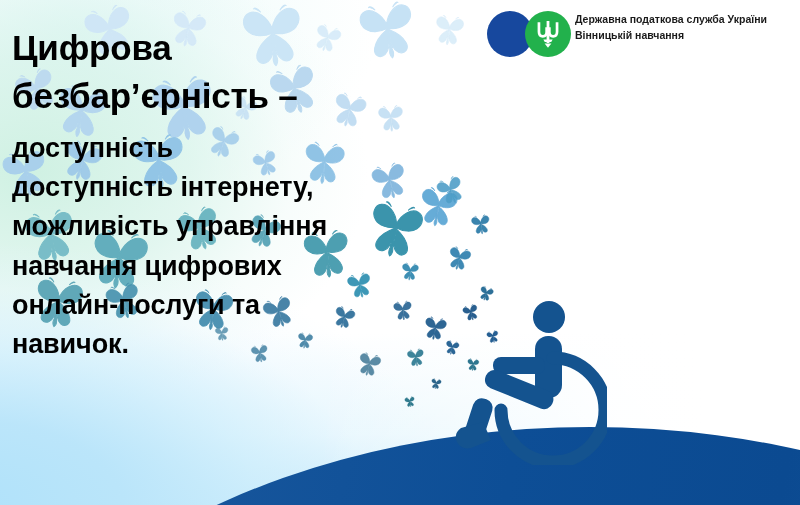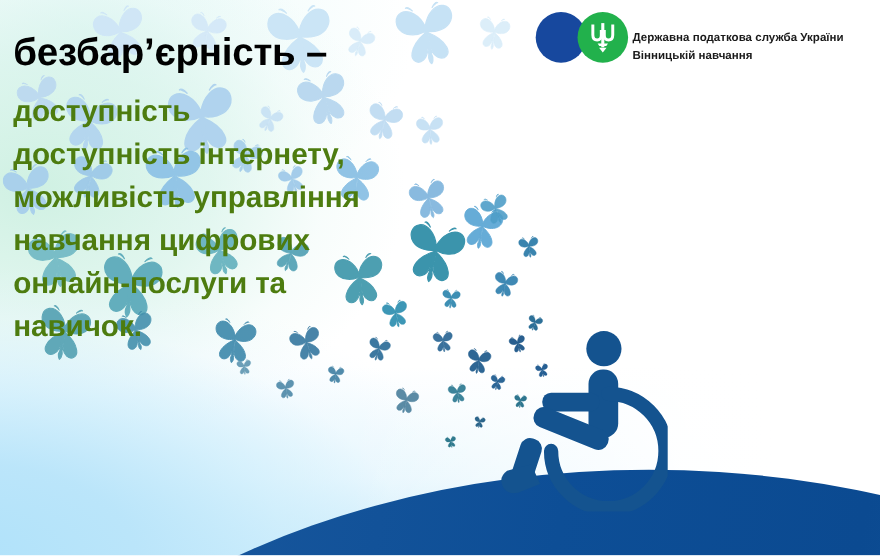--- a/index.html
+++ b/index.html
@@ -83,31 +83,31 @@
     line-height: 1.36;
     font-weight: bold;
     color: #000000;
     letter-spacing: -0.2px;
   }
   .body-copy {
     margin: 10px 0 0 0;
     font-size: 27px;
     line-height: 1.45;
     font-weight: bold;
-    color: #4d7c0f;
+    color: #000000;
     letter-spacing: -0.1px;
   }
 
   
   .org-header {
     position: absolute;
     left: 487px;
     top: 9px;
     display: flex;
-    align-items: flex-end;
+    align-items: flex-start;
     gap: 0px;
   }
   .logo-marks {
     position: relative;
     width: 84px;
     height: 50px;
     flex: 0 0 auto;
   }
   .circle-blue {
     position: absolute;
@@ -439,20 +439,21 @@
 
         <path d="M6 128 q-8 6 -4 14 q4 8 14 6 l20 -8 l-8 -18 z"></path>
       </g>
 
       <path d="M98 58 a52 52 0 1 1 -52 52" fill="none" stroke="#14538f" stroke-width="13" stroke-linecap="round"></path>
     </svg>
   </div>
 
   <div class="text-block">
     <div class="headline">
+      <div>Цифрова</div>
       <div>безбар’єрність –</div>
     </div>
     <div class="body-copy">
       <div>доступність</div>
       <div>доступність інтернету,</div>
       <div>можливість управління</div>
       <div>навчання цифрових</div>
       <div>онлайн-послуги та</div>
       <div>навичок.</div>
     </div>

